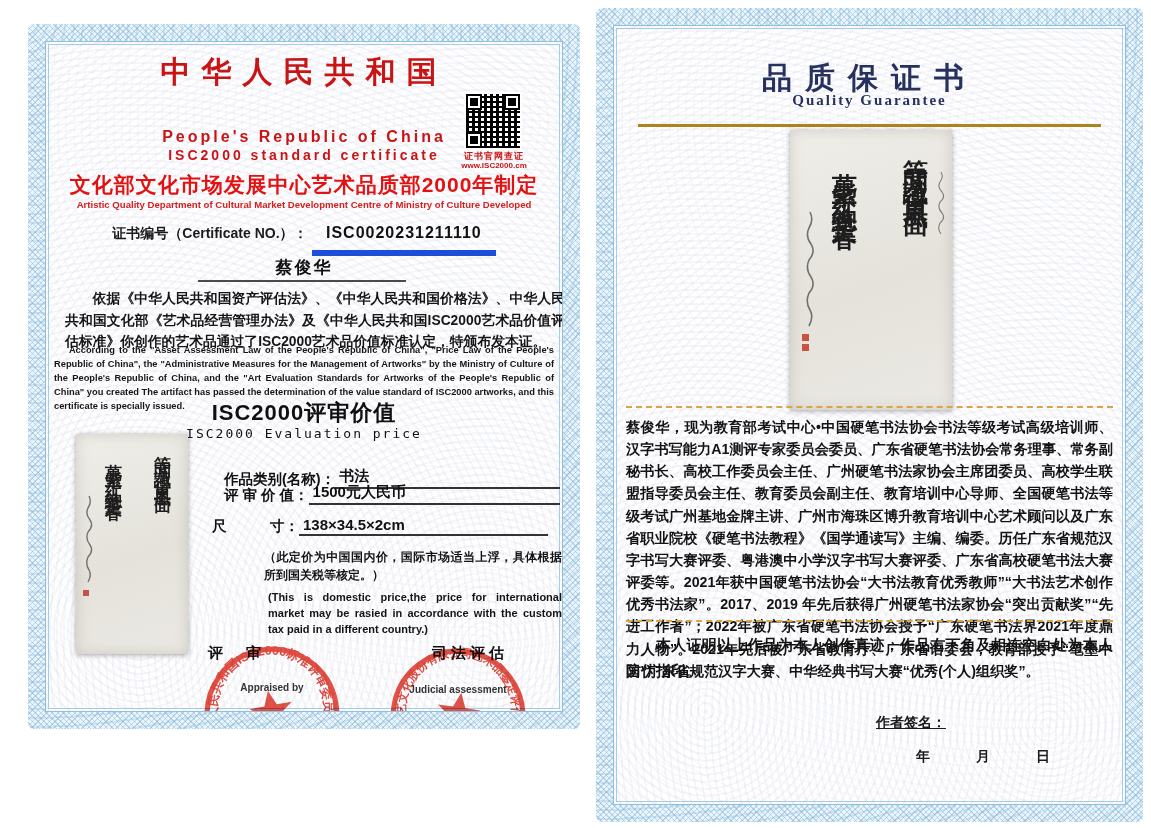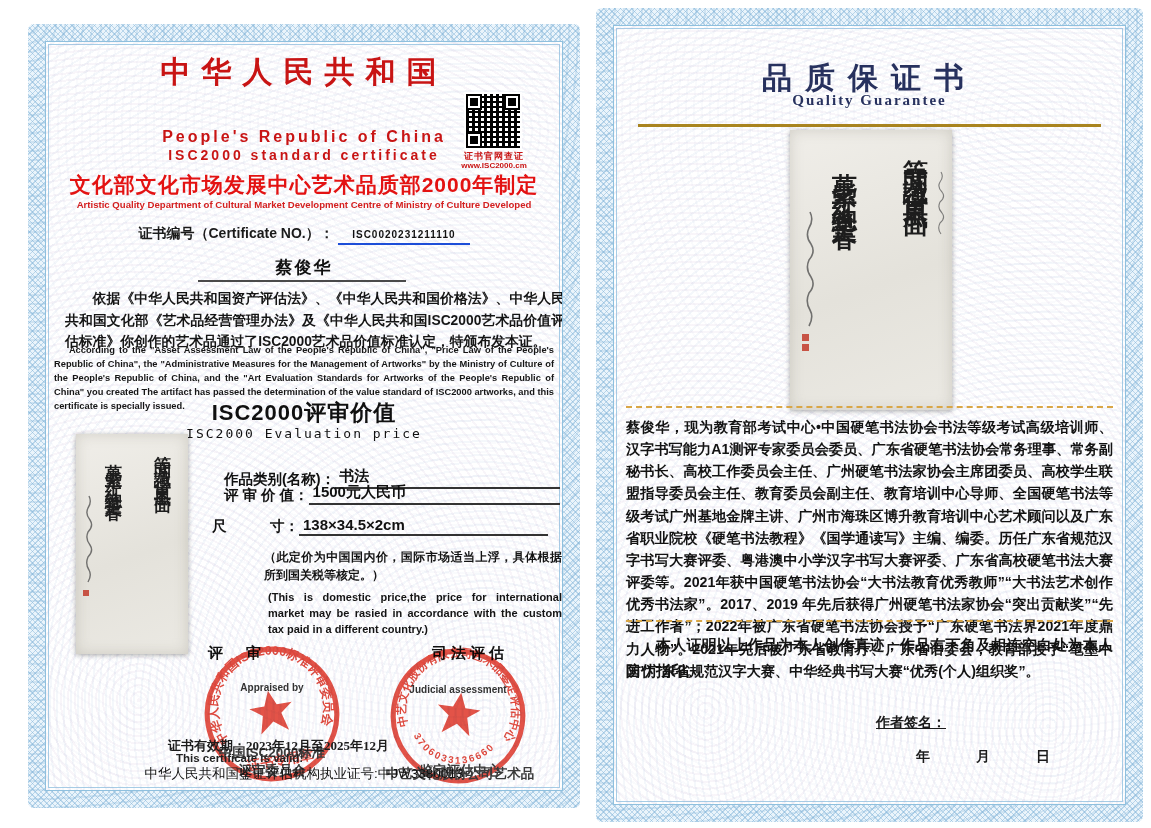--- a/index.html
+++ b/index.html
@@ -34,21 +34,21 @@
   .ctr{left:0;right:0;text-align:center;}
 
   
   .t-cn1{font-size:30px;letter-spacing:11px;font-weight:bold;color:#c81414;}
   .t-cn2{font-size:33px;letter-spacing:2px;font-weight:bold;color:#c81414;}
   .t-en1{font-size:16px;letter-spacing:3px;font-weight:bold;color:#c81414;}
   .t-en2{font-size:14px;letter-spacing:3px;font-weight:bold;color:#c81414;}
   .band{font-size:21px;font-weight:bold;color:#e31212;letter-spacing:1px;}
   .band-en{font-size:9.6px;font-weight:bold;color:#d42020;}
   .certno-label{font-size:14px;font-weight:bold;color:#1a1a1a;}
-  .certno-value{font-size:10px;font-weight:bold;color:#111;border-bottom:2px solid #1d4ed8;padding:0 14px 3px;letter-spacing:1px;}
+  .certno-value{font-size:16px;font-weight:bold;color:#111;border-bottom:6px solid #1d4ed8;padding:0 14px 9px;letter-spacing:1px;}
   .artist{font-size:17px;font-weight:bold;color:#111;letter-spacing:2px;}
   .nameline{height:0;border-bottom:2px solid #4a4a4a;}
   .bodycn{font-size:13.8px;font-weight:bold;color:#151515;line-height:1.56;text-align:justify;text-indent:2em;}
   .bodyen{font-size:9.3px;font-weight:bold;color:#161616;line-height:1.5;text-align:justify;text-indent:1.6em;}
   .sec-t{font-size:22px;font-weight:bold;color:#101010;letter-spacing:1px;}
   .sec-s{font-size:13px;color:#101010;letter-spacing:2px;font-family:"DejaVu Sans Mono",monospace;}
   .frow{display:flex;align-items:flex-end;width:336px;}
   .flabel{font-size:14.5px;font-weight:bold;color:#111;white-space:nowrap;}
   .fvalue{flex:1;font-size:15px;font-weight:bold;color:#111;border-bottom:2px solid #333;padding:0 4px 1px;}
   .notecn{font-size:12px;font-weight:bold;color:#141414;line-height:1.5;text-align:justify;}
@@ -92,21 +92,21 @@
     outline:2px solid #fff;
   }
   .finder{position:absolute;width:12px;height:12px;border:2px solid #000;background:#fff;}
   .finder:after{content:"";position:absolute;inset:2px;background:#000;}
   .qr-cap1{font-size:9px;font-weight:bold;color:#c81414;letter-spacing:1px;}
   .qr-cap2{font-size:8px;font-weight:bold;color:#c81414;}
 </style>
 </head>
 <body>
 
-<div class="page" style="left:28px;top:24px;width:552px;height:784px;">
+<div class="page" style="left:28px;top:24px;width:552px;height:705px;">
   <div class="lace"></div>
   <div class="content">
 
     <div class="abs ctr t-cn1" style="top:10px;">中华人民共和国</div>
     <div class="abs ctr t-en1" style="top:86px;">People's Republic of China</div>
     <div class="abs ctr t-en2" style="top:105px;">ISC2000 standard certificate</div>
 
     <div class="qr" style="left:420px;top:52px;width:54px;height:54px;">
       <span class="finder" style="left:0;top:0;"></span>
       <span class="finder" style="right:0;top:0;"></span>

